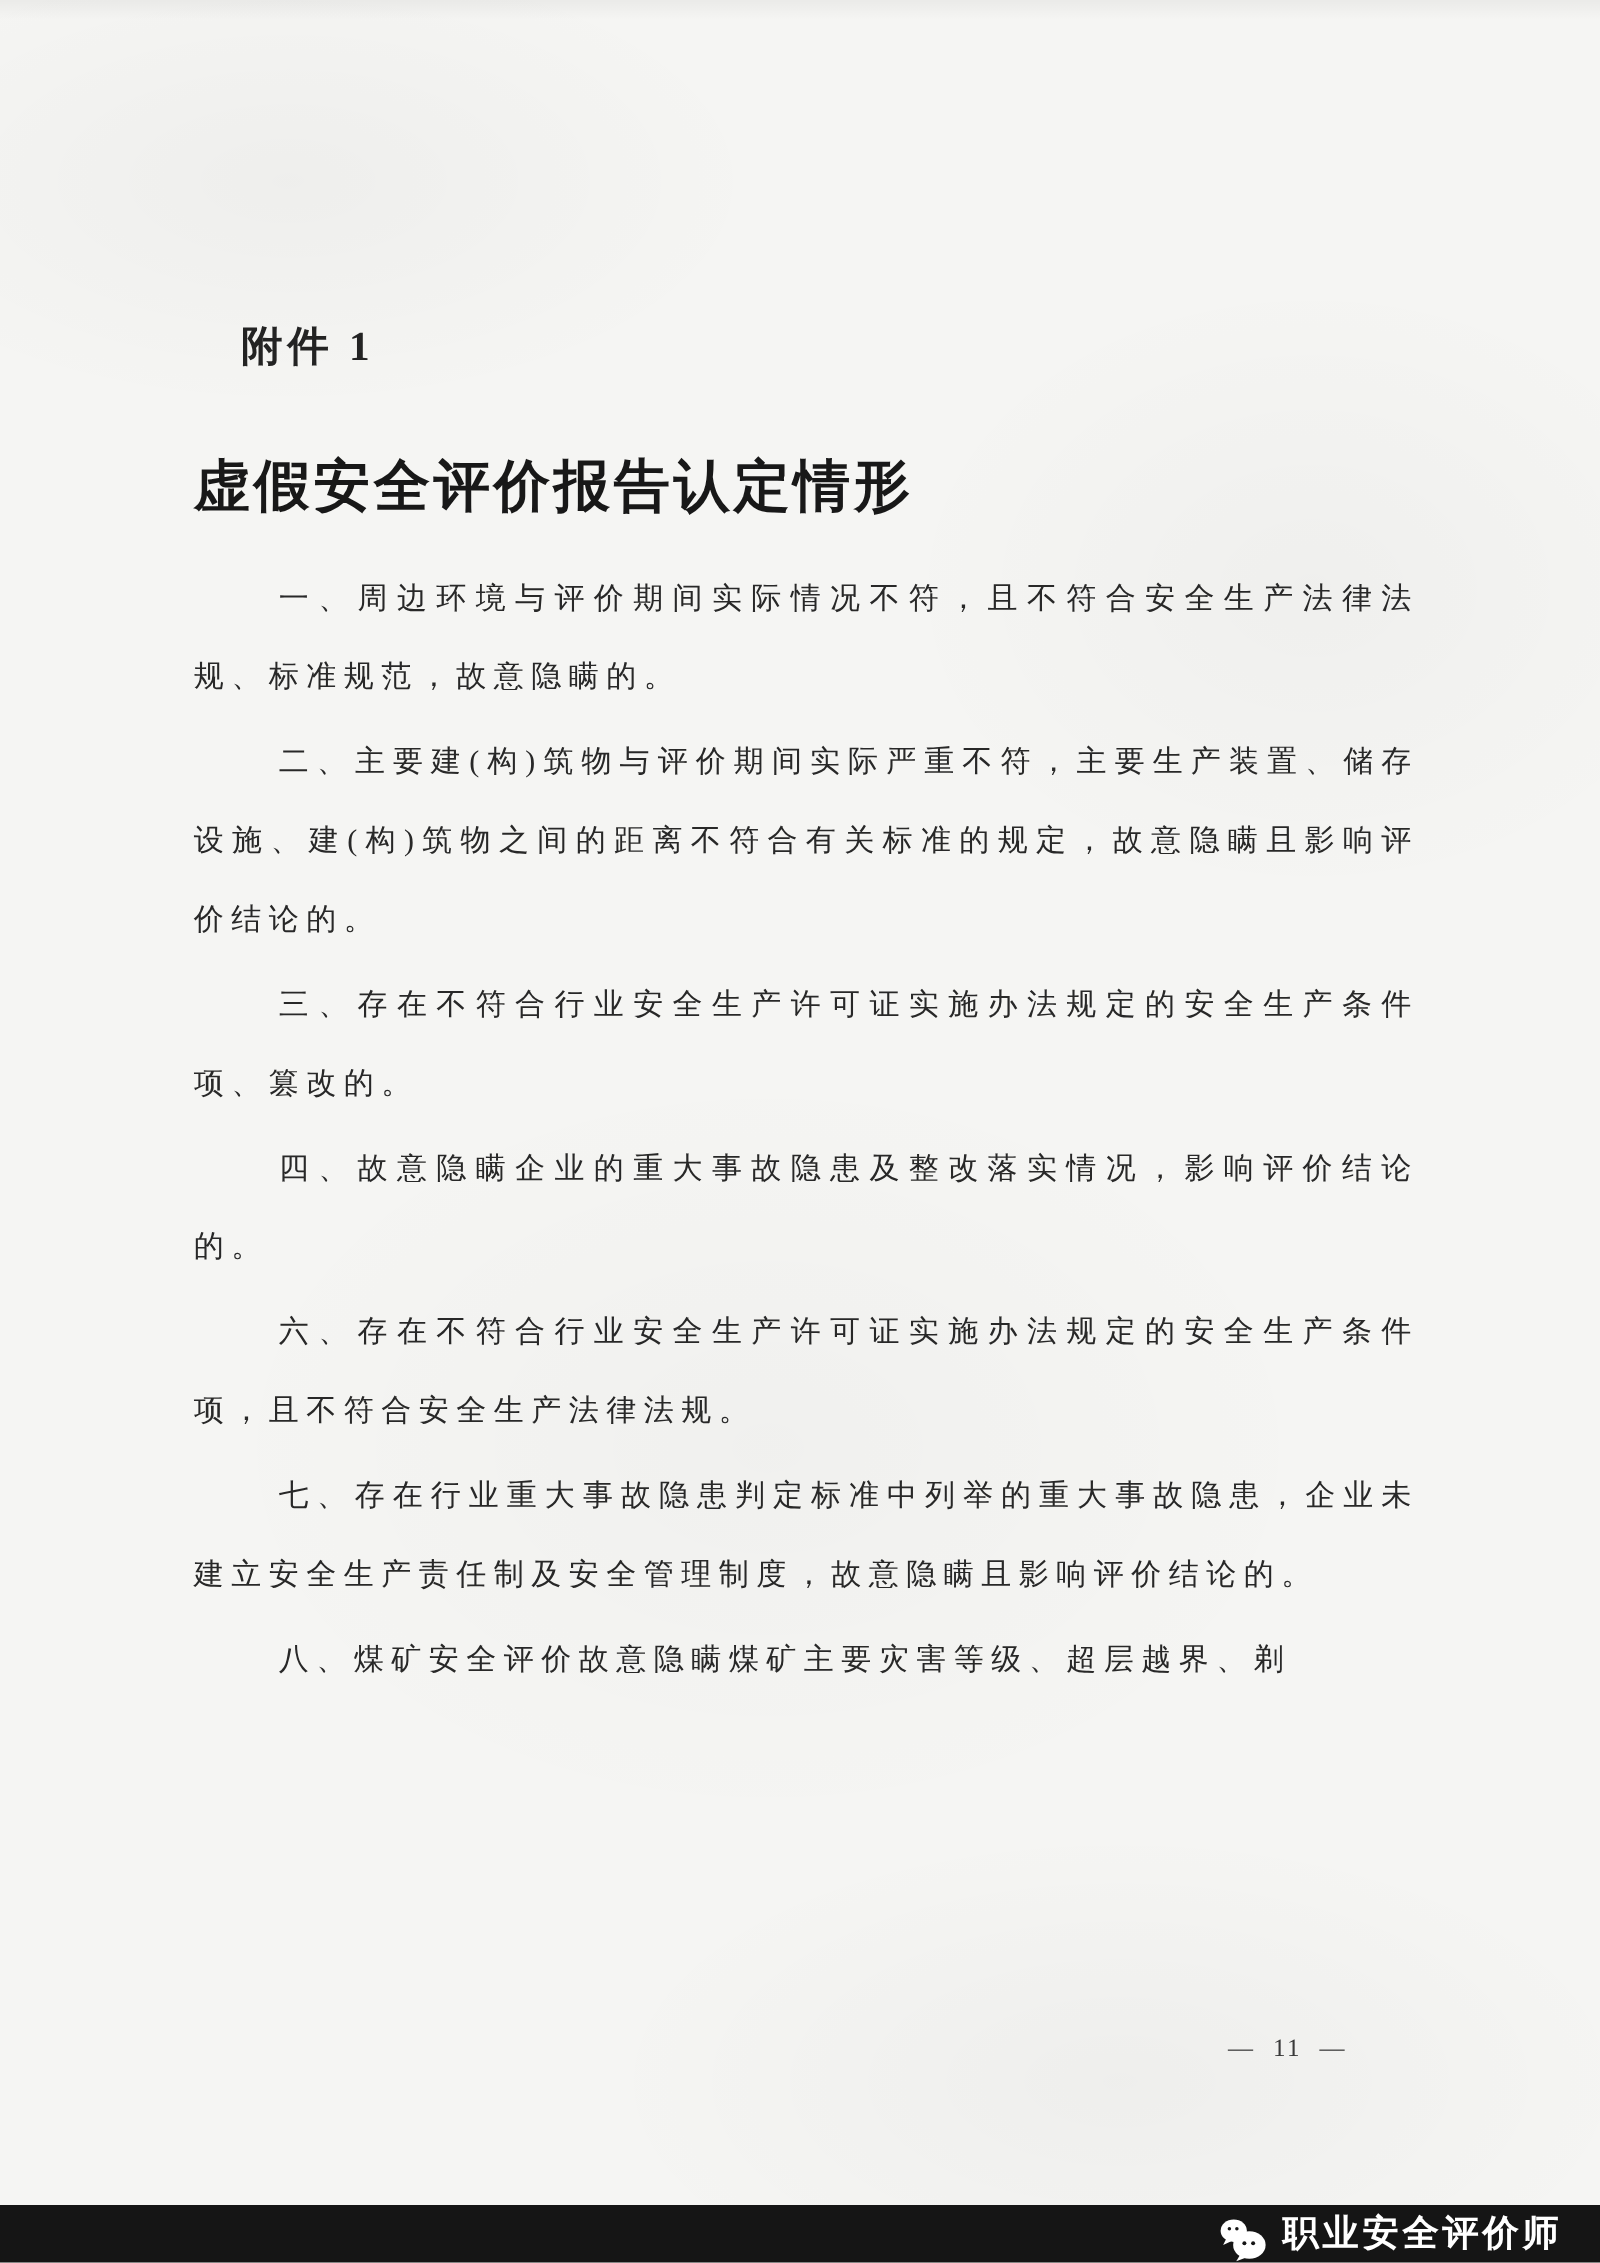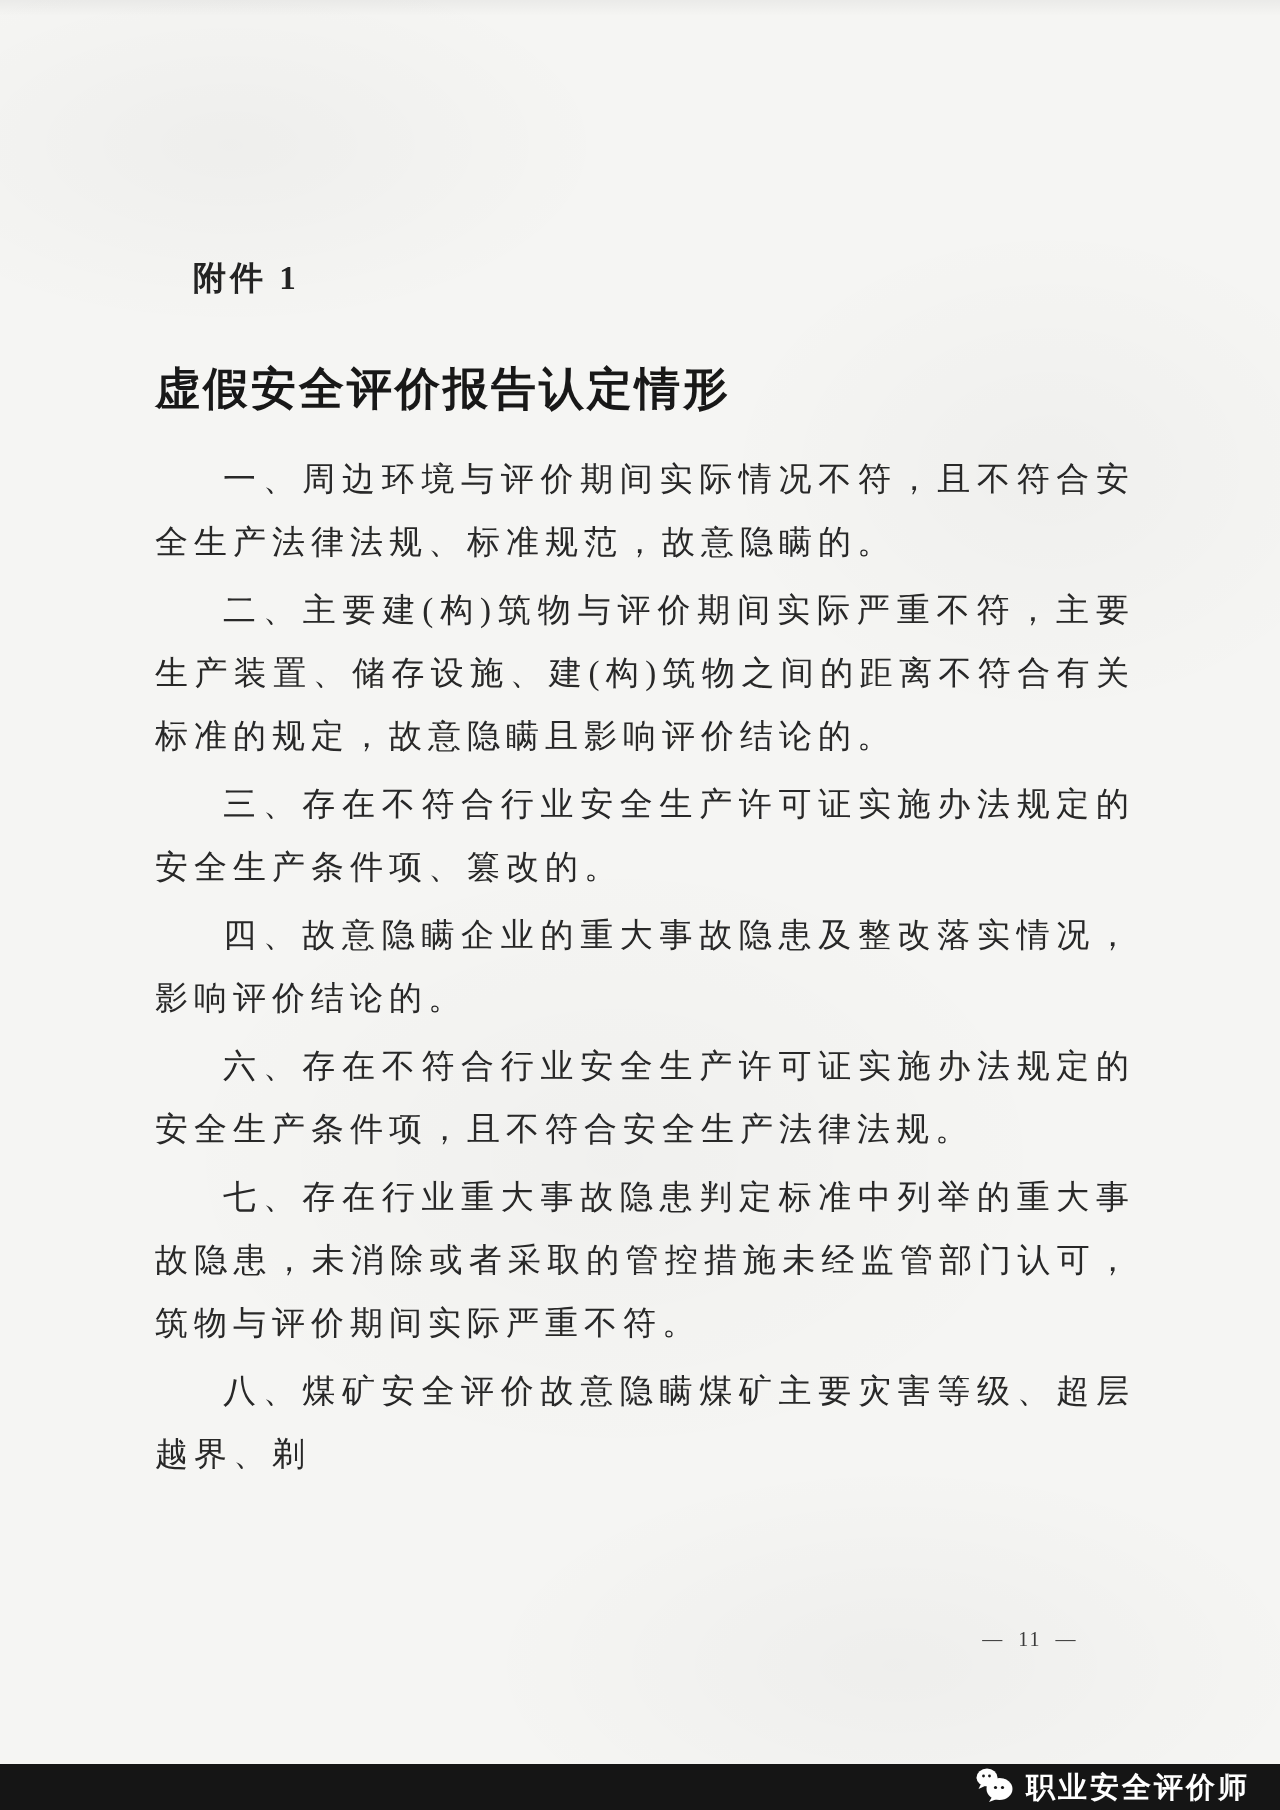--- a/index.html
+++ b/index.html
@@ -22,38 +22,38 @@
     font-size:33px;line-height:1.1;font-weight:600;color:#232323;
     letter-spacing:4px;white-space:pre;margin-top:40px;
   }
   .doc-title{
     position:absolute;left:155px;top:332px;width:980px;
     text-align:left;font-size:45px;line-height:1.2;font-weight:700;
     color:#181818;letter-spacing:3px;
   }
   .body-text{
     position:absolute;left:155px;top:448px;width:980px;
-    font-size:33px;line-height:63px;color:#282828;
+    font-size:24px;line-height:63px;color:#282828;
     letter-spacing:6px;
   }
   .body-text p{
     margin:0 0 5px 0;
     text-indent:68px;
     text-align:justify;
     text-justify:inter-character;
   }
   .page-number{
     position:absolute;left:940px;top:1628px;width:180px;
     font-size:20px;color:#3a3a3a;letter-spacing:2px;white-space:pre;
     text-align:center;
   }
   .footer-bar{
     position:absolute;left:0;right:0;bottom:0;height:46px;
     background:#151515;
-    display:flex;align-items:center;justify-content:flex-end;
+    display:flex;align-items:flex-end;justify-content:flex-end;
     padding-right:30px;box-sizing:border-box;gap:12px;
   }
   .footer-logo{width:40px;height:36px;flex:0 0 auto;margin-top:-4px;}
   .footer-brand{
     font-family:"Liberation Sans","DejaVu Sans",sans-serif;
     font-size:29px;color:#ffffff;letter-spacing:3px;font-weight:600;
     line-height:46px;white-space:pre;
   }
 </style>
 </head>
@@ -64,21 +64,21 @@
   <div class="attachment-label">附件 1</div>
 
   <h1 class="doc-title">虚假安全评价报告认定情形</h1>
 
   <div class="body-text">
     <p>一、周边环境与评价期间实际情况不符，且不符合安全生产法律法规、标准规范，故意隐瞒的。</p>
     <p>二、主要建(构)筑物与评价期间实际严重不符，主要生产装置、储存设施、建(构)筑物之间的距离不符合有关标准的规定，故意隐瞒且影响评价结论的。</p>
     <p>三、存在不符合行业安全生产许可证实施办法规定的安全生产条件项、篡改的。</p>
     <p>四、故意隐瞒企业的重大事故隐患及整改落实情况，影响评价结论的。</p>
     <p>六、存在不符合行业安全生产许可证实施办法规定的安全生产条件项，且不符合安全生产法律法规。</p>
-    <p>七、存在行业重大事故隐患判定标准中列举的重大事故隐患，未消除或者采取的管控措施未经监管部门认可，筑物与评价期间实际严重不符。</p>
+    <p>七、存在行业重大事故隐患判定标准中列举的重大事故隐患，企业未建立安全生产责任制及安全管理制度，故意隐瞒且影响评价结论的。</p>
     <p>八、煤矿安全评价故意隐瞒煤矿主要灾害等级、超层越界、剃</p>
   </div>
 
   <div class="page-number">—  11  —</div>
 
   <div class="footer-bar">
     <svg class="footer-logo" viewBox="0 0 40 36" aria-hidden="true">
 
       <ellipse cx="13" cy="10.5" rx="10.5" ry="9" fill="#ffffff"></ellipse>
       <path d="M7 17 L4.5 22 L11 19 Z" fill="#ffffff"></path>

